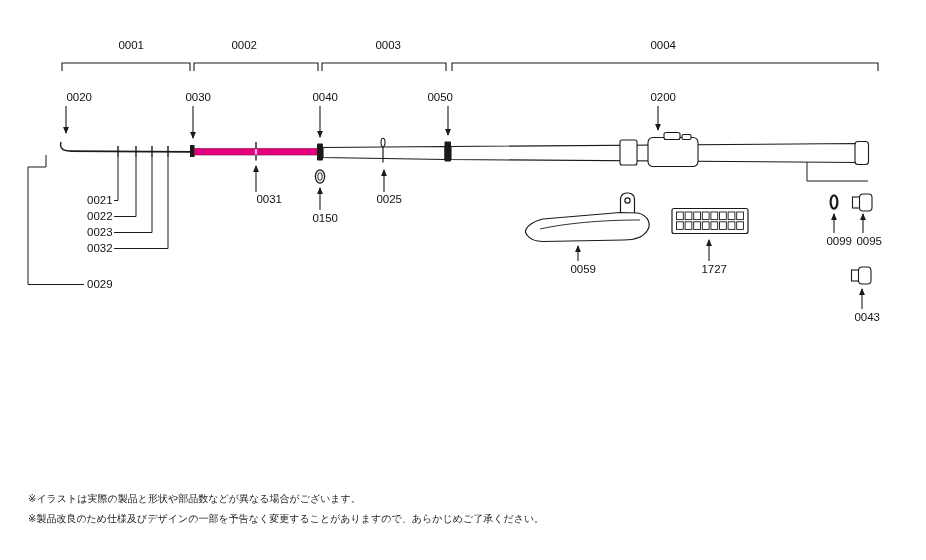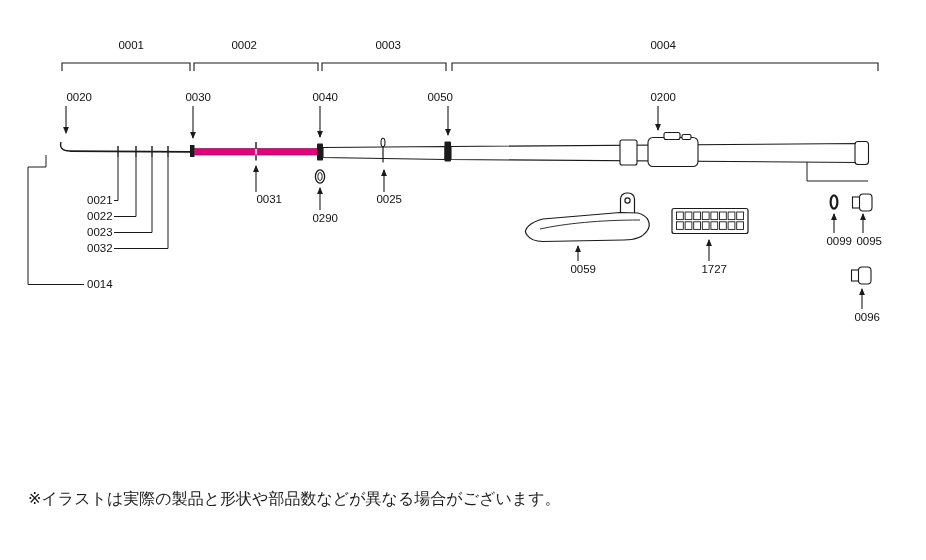--- a/index.html
+++ b/index.html
@@ -1,21 +1,21 @@
 <!DOCTYPE html>
 <html><head>
 <meta charset="utf-8">
 <style>
   html,body{margin:0;padding:0;background:#fff}
   .stage{position:relative;width:926px;height:560px;background:#ffffff;overflow:hidden;
          font-family:"Liberation Sans","DejaVu Sans",sans-serif;color:#111}
   .stage svg{position:absolute;left:0;top:0}
   .lbl{position:absolute;font-size:11.5px;line-height:13px;white-space:nowrap}
   .c{text-align:right}
-  .note{position:absolute;font-size:16px;line-height:15px;color:#1c1c1c;white-space:nowrap}
+  .note{position:absolute;font-size:10px;line-height:15px;color:#1c1c1c;white-space:nowrap}
 </style>
 </head>
 <body>
 
 <div class="stage">
 
   <svg width="926" height="560" viewBox="0 0 926 560">
     <defs>
       <marker id="ah" viewBox="0 0 8 8" refX="7" refY="4" markerWidth="6.5" markerHeight="6.5" orient="auto">
         <path d="M0,0.6 L8,4 L0,7.4 Z" fill="#1a1a1a"></path>
@@ -133,27 +133,28 @@
   <div class="lbl c" style="left:56px;top:91px;width:36px">0020</div>
   <div class="lbl c" style="left:175px;top:91px;width:36px">0030</div>
   <div class="lbl c" style="left:302px;top:91px;width:36px">0040</div>
   <div class="lbl c" style="left:417px;top:91px;width:36px">0050</div>
   <div class="lbl c" style="left:640px;top:91px;width:36px">0200</div>
 
   <div class="lbl" style="left:87px;top:194px">0021</div>
   <div class="lbl" style="left:87px;top:210px">0022</div>
   <div class="lbl" style="left:87px;top:226px">0023</div>
   <div class="lbl" style="left:87px;top:242px">0032</div>
-  <div class="lbl" style="left:87px;top:278px">0014</div>
+  <div class="lbl" style="left:87px;top:278px">0029</div>
 
   <div class="lbl c" style="left:246px;top:193px;width:36px">0031</div>
-  <div class="lbl c" style="left:302px;top:212px;width:36px">0290</div>
+  <div class="lbl c" style="left:302px;top:212px;width:36px">0150</div>
   <div class="lbl c" style="left:366px;top:193px;width:36px">0025</div>
   <div class="lbl c" style="left:560px;top:263px;width:36px">0059</div>
   <div class="lbl c" style="left:691px;top:263px;width:36px">1727</div>
 
   <div class="lbl c" style="left:816px;top:235px;width:36px">0099</div>
   <div class="lbl c" style="left:846px;top:235px;width:36px">0095</div>
-  <div class="lbl c" style="left:844px;top:311px;width:36px">0096</div>
+  <div class="lbl c" style="left:844px;top:311px;width:36px">0043</div>
 
   <div class="note" style="left:28px;top:491px">※イラストは実際の製品と形状や部品数などが異なる場合がございます。</div>
+  <div class="note" style="left:28px;top:511px">※製品改良のため仕様及びデザインの一部を予告なく変更することがありますので、あらかじめご了承ください。</div>
 
 </div>
 
 </body></html>

